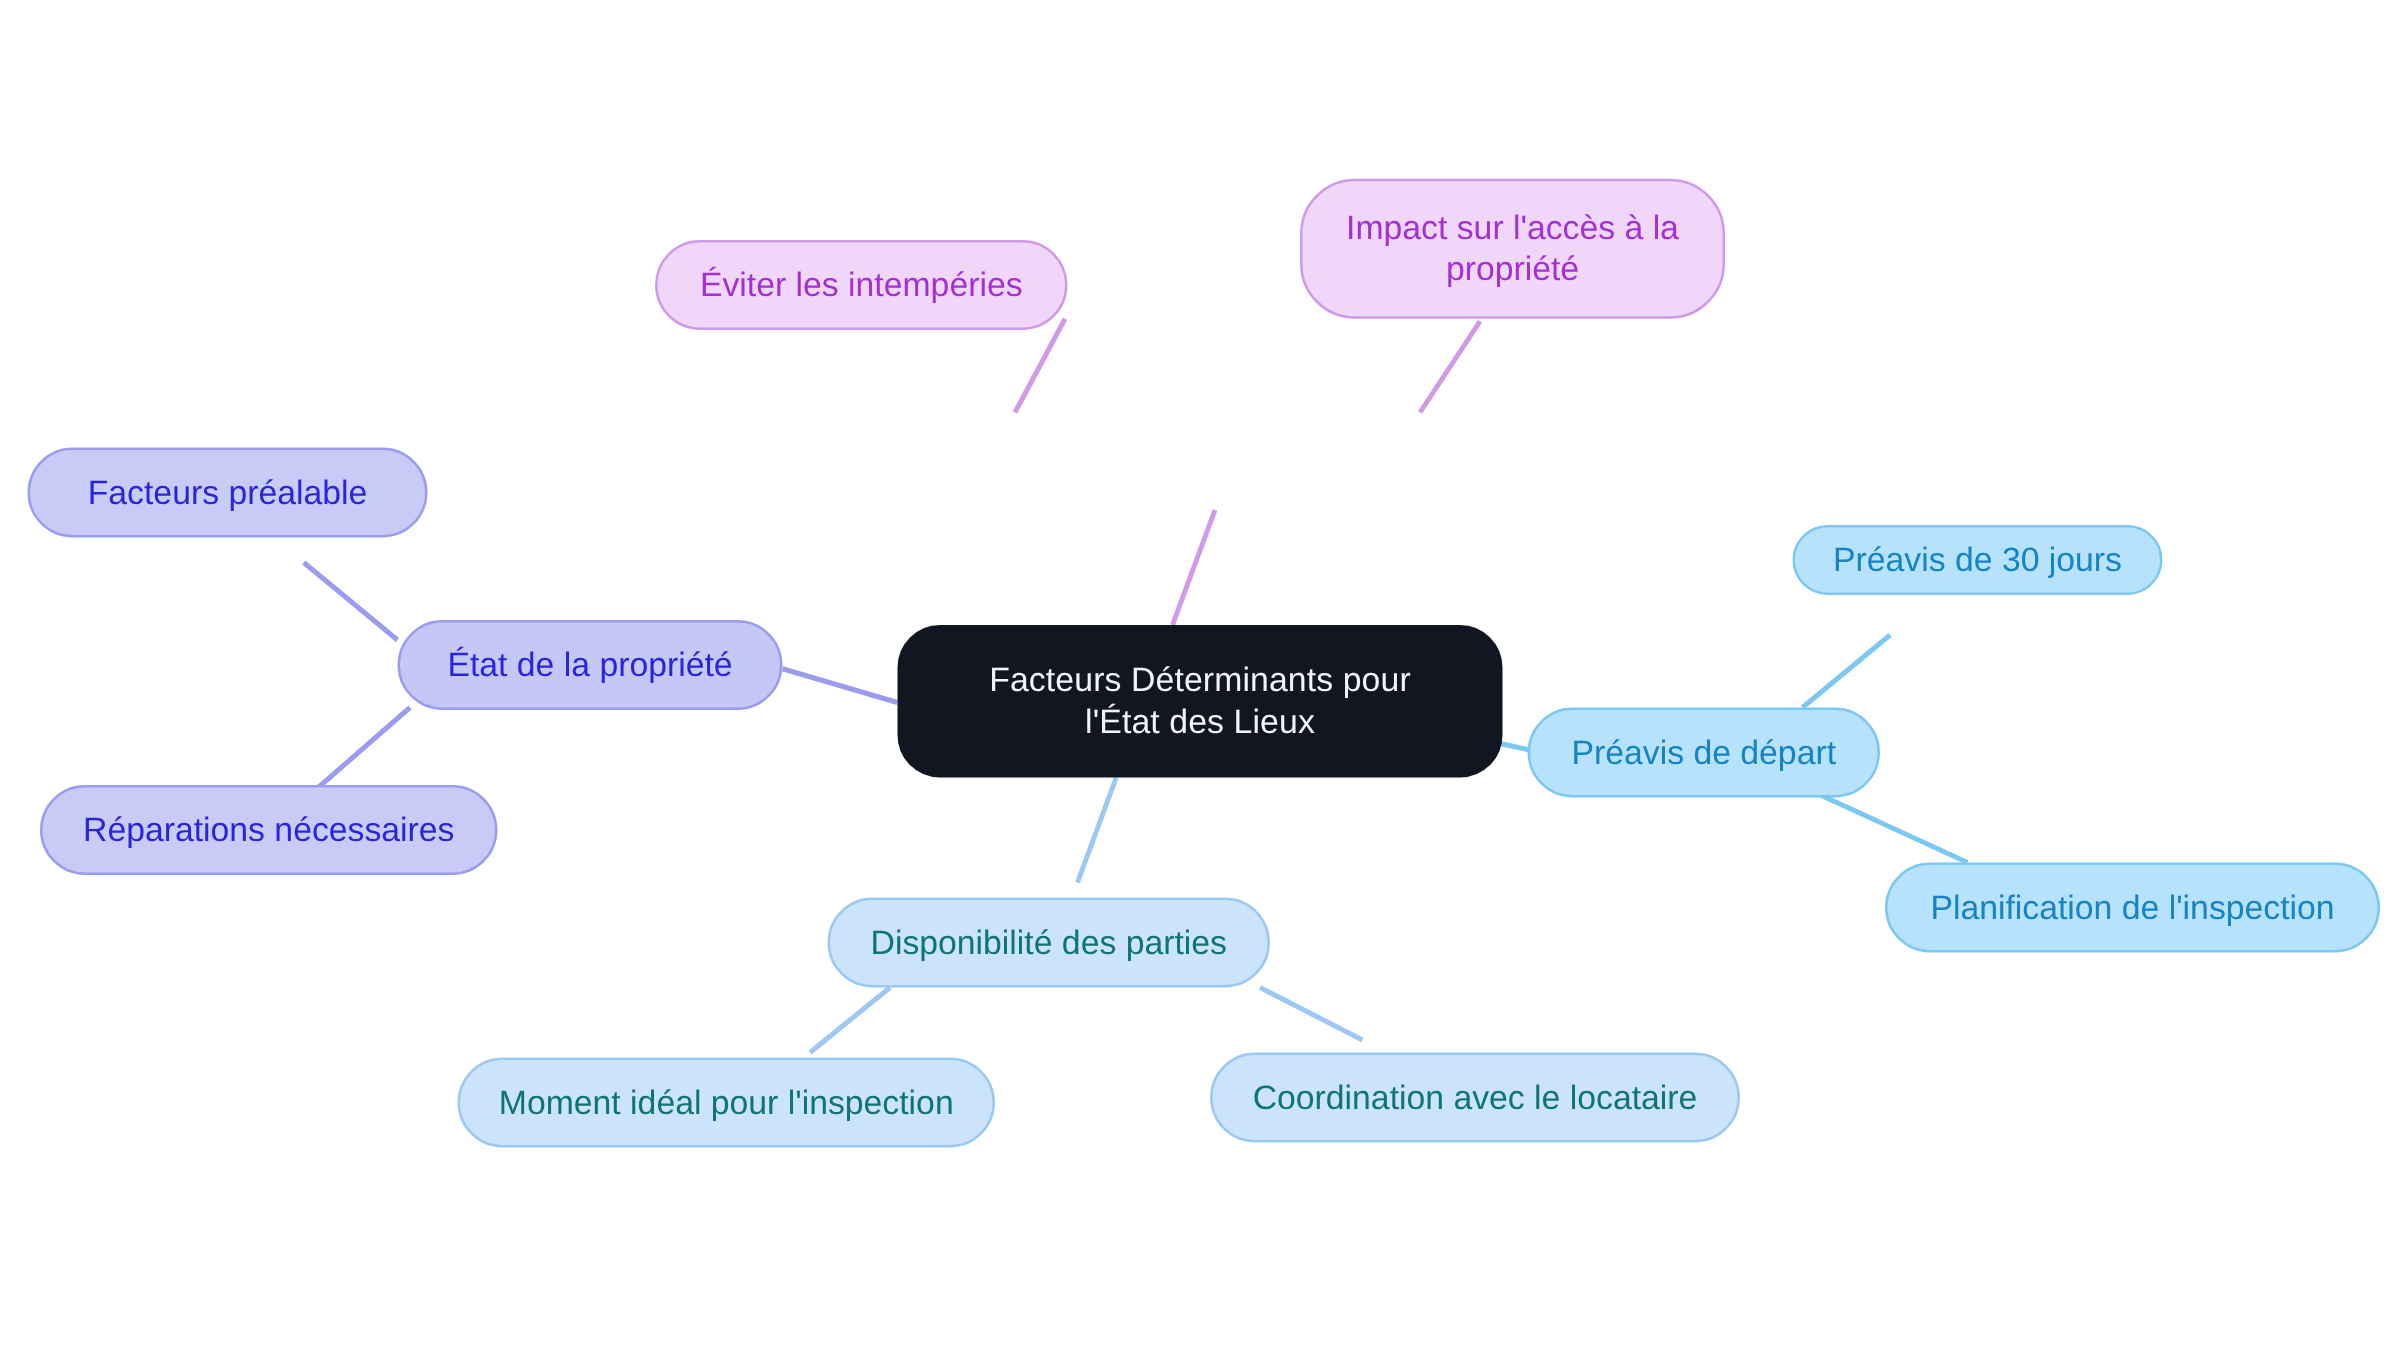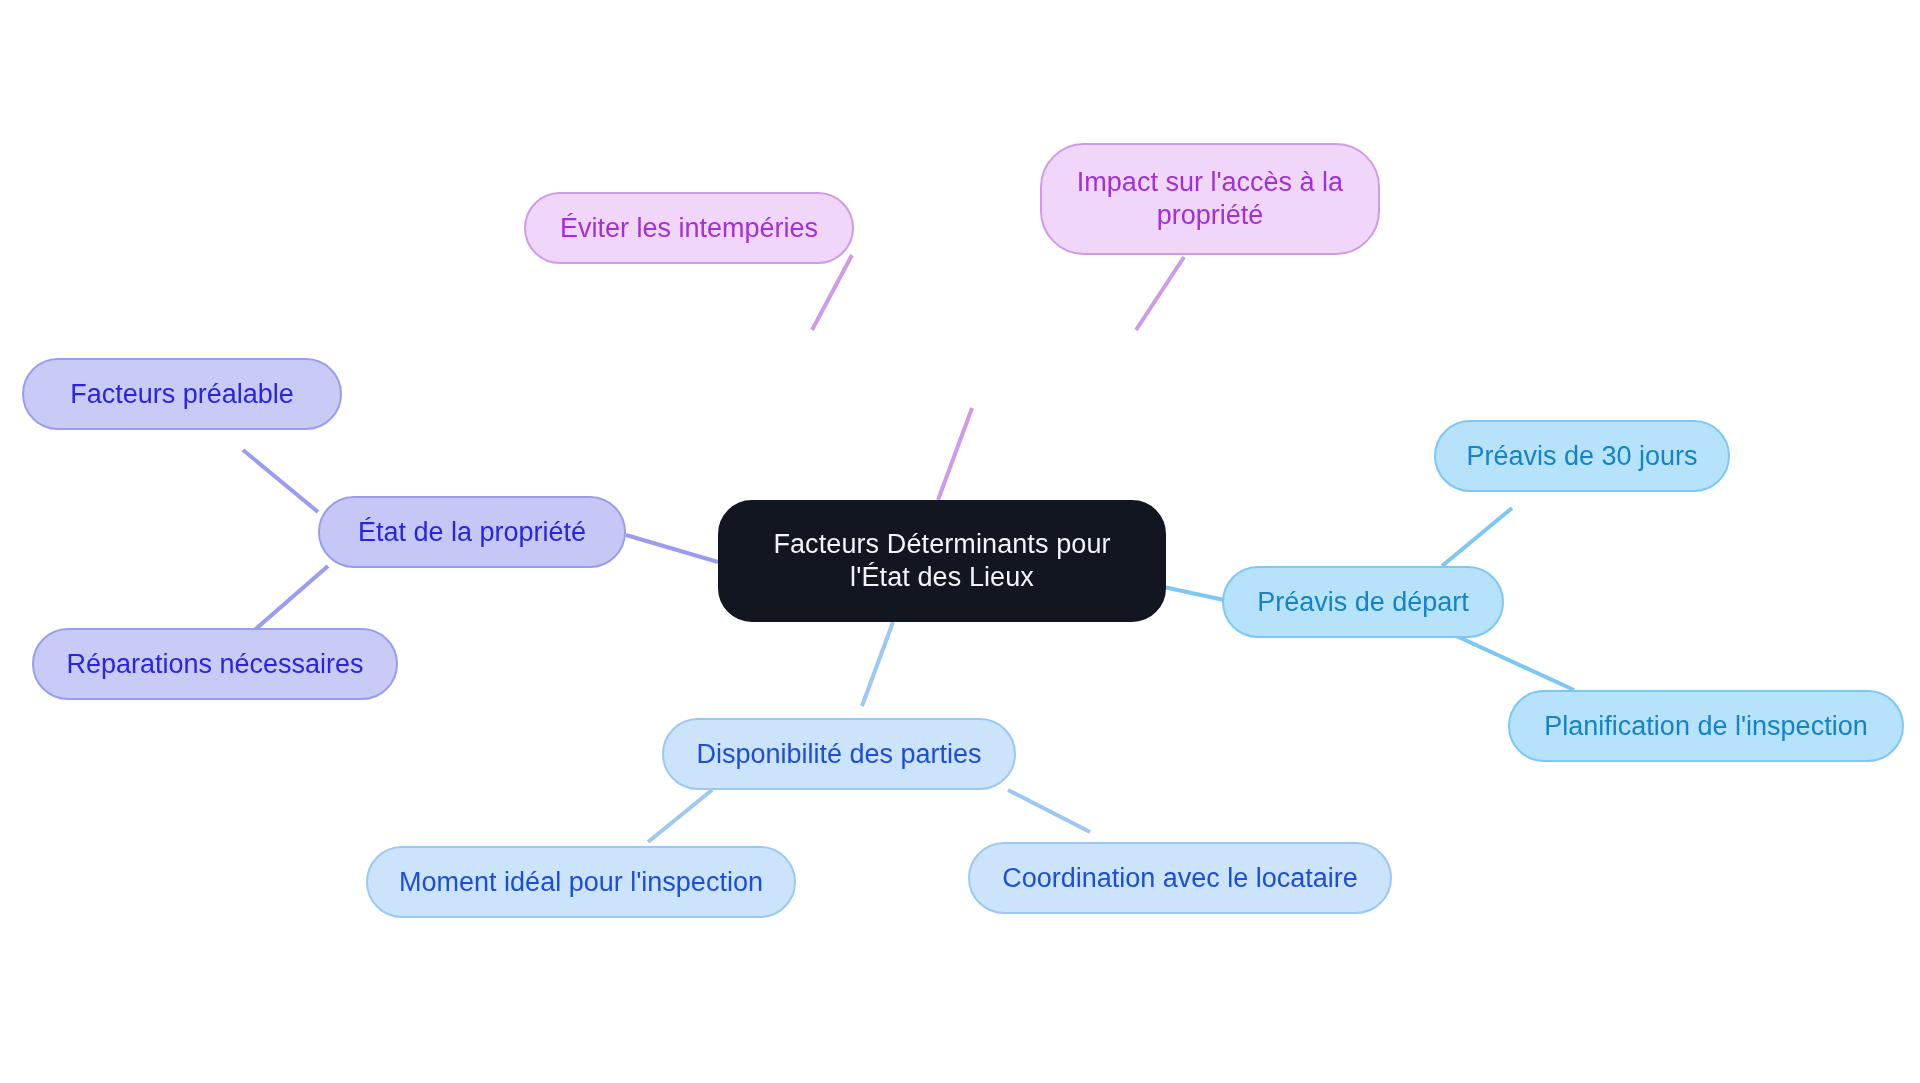--- a/index.html
+++ b/index.html
@@ -73,21 +73,21 @@
   }
   .node-cyan {
     background: #b6e2fb;
     border-color: #7dc8f2;
     color: #1583c4;
     font-size: 27px;
   }
   .node-blue {
     background: #cbe3fb;
     border-color: #9cc8f2;
-    color: #1d4ed8;
+    color: #0f766e;
     font-size: 27px;
   }
 </style>
 </head>
 <body>
 
 <div id="mindmap-canvas">
 
   <svg id="edge-layer" viewBox="0 0 1920 1083">
 
@@ -109,21 +109,21 @@
 
     <path d="M 1452 634 L 1574 690" fill="none" stroke="#7dc8f2" stroke-width="4"></path>
 
     <path d="M 893 622 L 862 706" fill="none" stroke="#9cc8f2" stroke-width="4"></path>
 
     <path d="M 712 790 L 648 842" fill="none" stroke="#9cc8f2" stroke-width="4"></path>
 
     <path d="M 1008 790 L 1090 832" fill="none" stroke="#9cc8f2" stroke-width="4"></path>
   </svg>
 
-  <div class="node node-root" style="left:718px; top:500px; width:448px; height:122px;">
+  <div class="node node-root" style="left:718px; top:500px; width:484px; height:122px;">
     <span>Facteurs Déterminants pour
 l'État des Lieux</span>
   </div>
 
   <div class="node node-purple-branch" style="left:318px; top:480px; width:308px; height:72px;margin-top:16px;">
     <span>État de la propriété</span>
   </div>
 
   <div class="node node-purple" style="left:22px; top:358px; width:320px; height:72px;">
     <span>Facteurs préalable</span>
@@ -140,21 +140,21 @@
 
   <div class="node node-magenta-branch" style="left:1040px; top:143px; width:340px; height:112px; border-radius:44px;">
     <span>Impact sur l'accès à la
 propriété</span>
   </div>
 
   <div class="node node-cyan" style="left:1222px; top:566px; width:282px; height:72px;">
     <span>Préavis de départ</span>
   </div>
 
-  <div class="node node-cyan" style="left:1434px; top:420px; width:296px; height:72px;">
+  <div class="node node-cyan" style="left:1434px; top:420px; width:296px; height:56px;">
     <span>Préavis de 30 jours</span>
   </div>
 
   <div class="node node-cyan" style="left:1508px; top:690px; width:396px; height:72px;justify-content:center;">
     <span>Planification de l'inspection</span>
   </div>
 
   <div class="node node-blue" style="left:662px; top:718px; width:354px; height:72px;">
     <span>Disponibilité des parties</span>
   </div>

